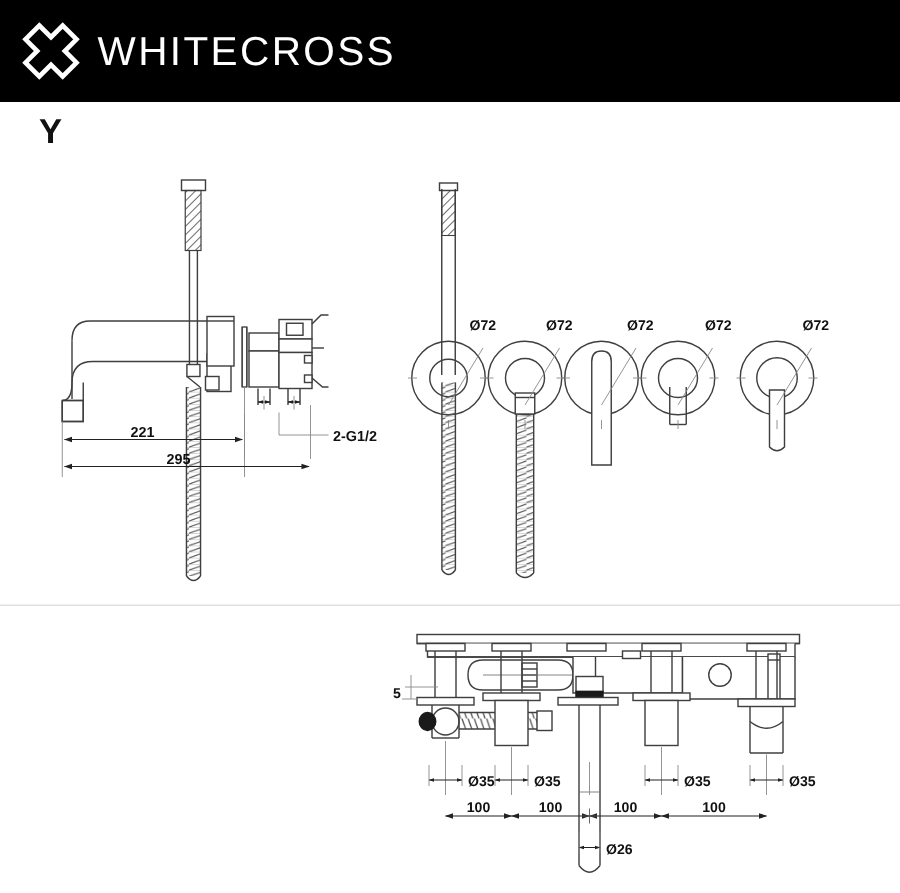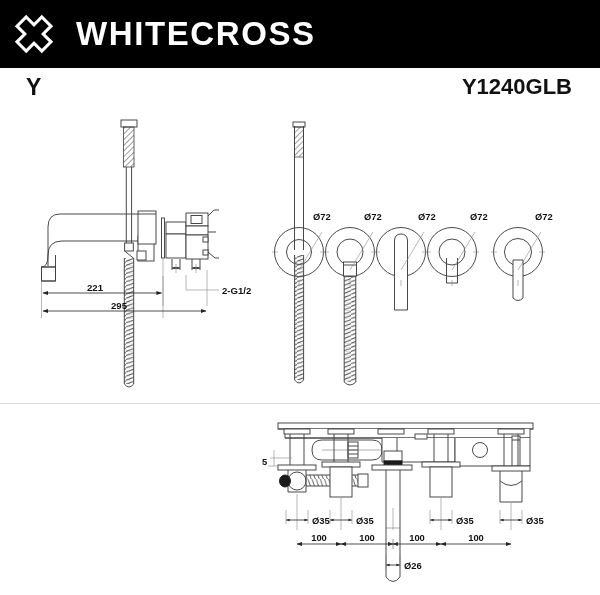--- a/index.html
+++ b/index.html
@@ -31,24 +31,24 @@
     align-items: center;
   }
   .logo-mark {
     margin-left: 14px;
     width: 40px; height: 40px;
     flex: 0 0 auto;
     display: block;
   }
   .logo-word {
     color: #ffffff;
-    font-size: 33px;
-    font-weight: bold;
+    font-size: 27px;
+    font-weight: normal;
     letter-spacing: 1.6px;
-    margin-left: 22px;
+    margin-left: 11px;
     font-family: "Liberation Sans", sans-serif;
     white-space: nowrap;
   }
 
   
   .title-row {
     position: absolute;
     left: 0; top: 68px;
     width: 600px; height: 42px;
   }
@@ -91,21 +91,20 @@
   <div class="header-band">
     <svg class="logo-mark" viewBox="0 0 40 40">
       <path d="M 12.2 3.0 L 20.0 10.8 L 27.8 3.0 L 37.0 12.2 L 29.2 20.0 L 37.0 27.8
                L 27.8 37.0 L 20.0 29.2 L 12.2 37.0 L 3.0 27.8 L 10.8 20.0 L 3.0 12.2 Z" fill="none" stroke="#ffffff" stroke-width="3.1" stroke-linejoin="miter"></path>
     </svg>
     <div class="logo-word">WHITECROSS</div>
   </div>
 
   <div class="title-row">
     <div class="series-label">Y</div>
-    <div class="model-label">Y1240GLB</div>
   </div>
 
   <div class="drawing">
     <div class="sep-line"></div>
 
     <svg width="600" height="485" viewBox="0 0 600 485">
       <defs>
 
         <pattern id="hatchHead" width="4" height="4" patternUnits="userSpaceOnUse" patternTransform="rotate(45)">
           <line x1="0" y1="0" x2="0" y2="4" stroke="#4a4a4a" stroke-width="1.1"></line>

